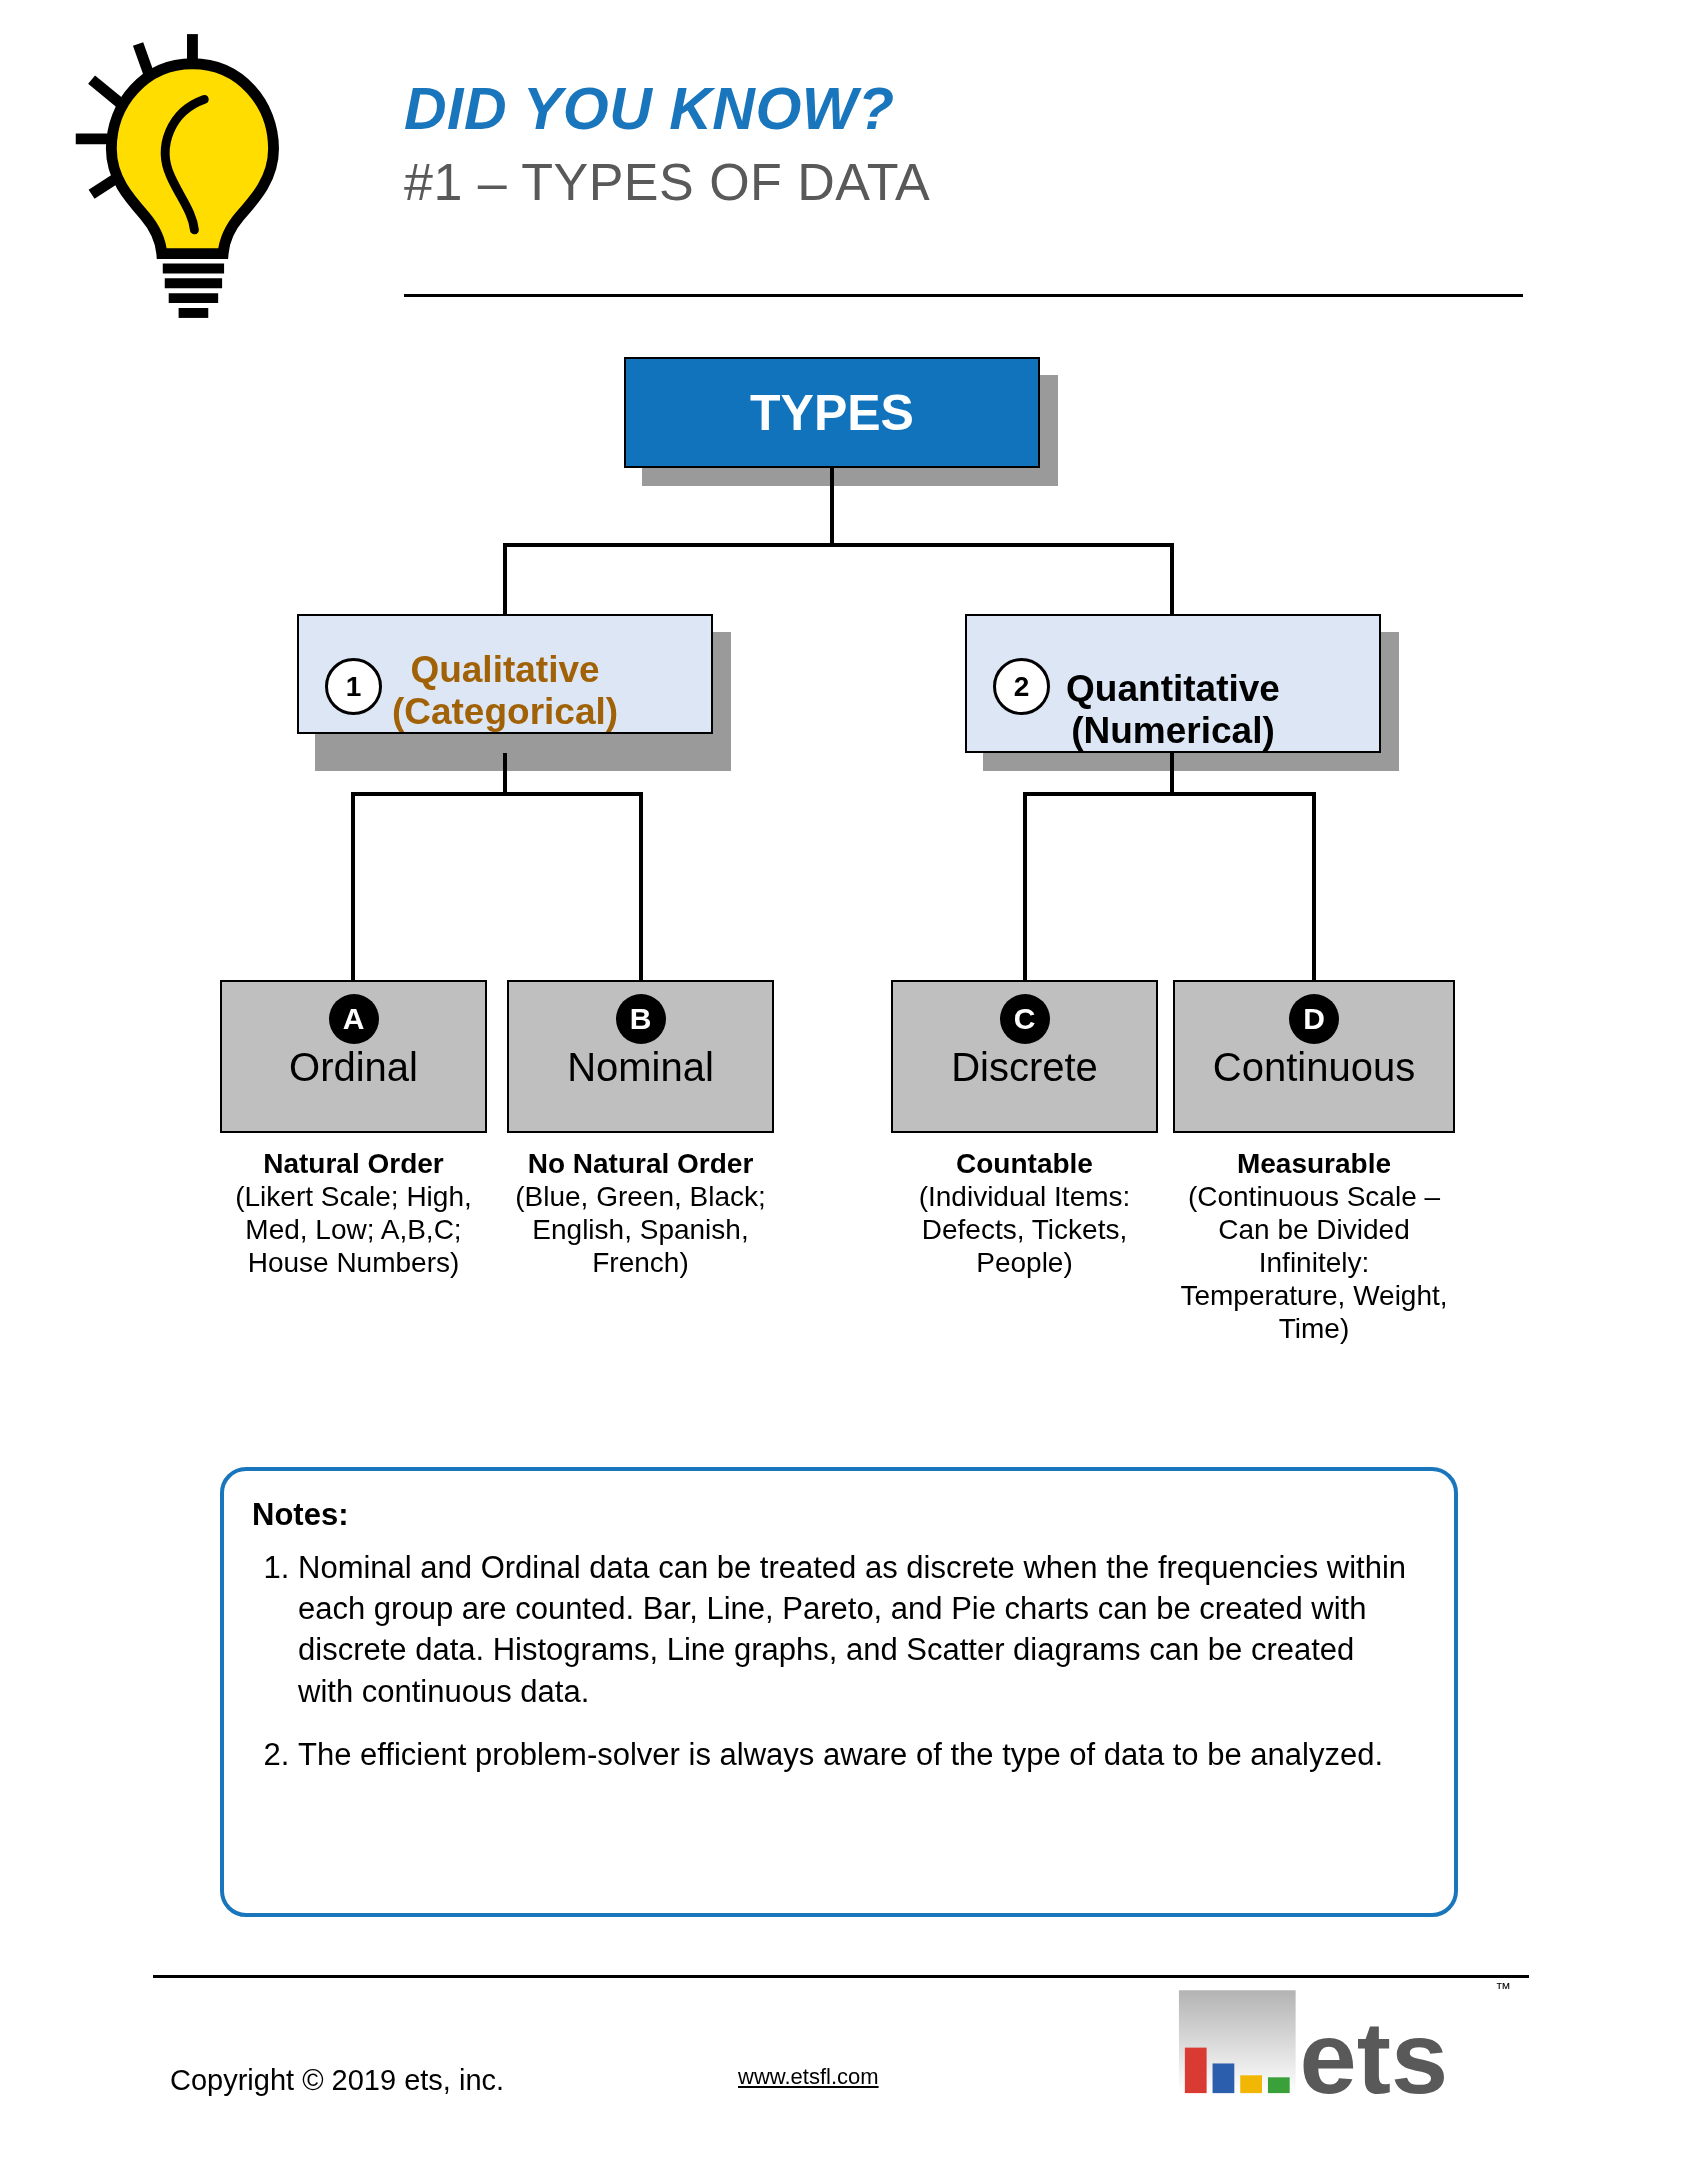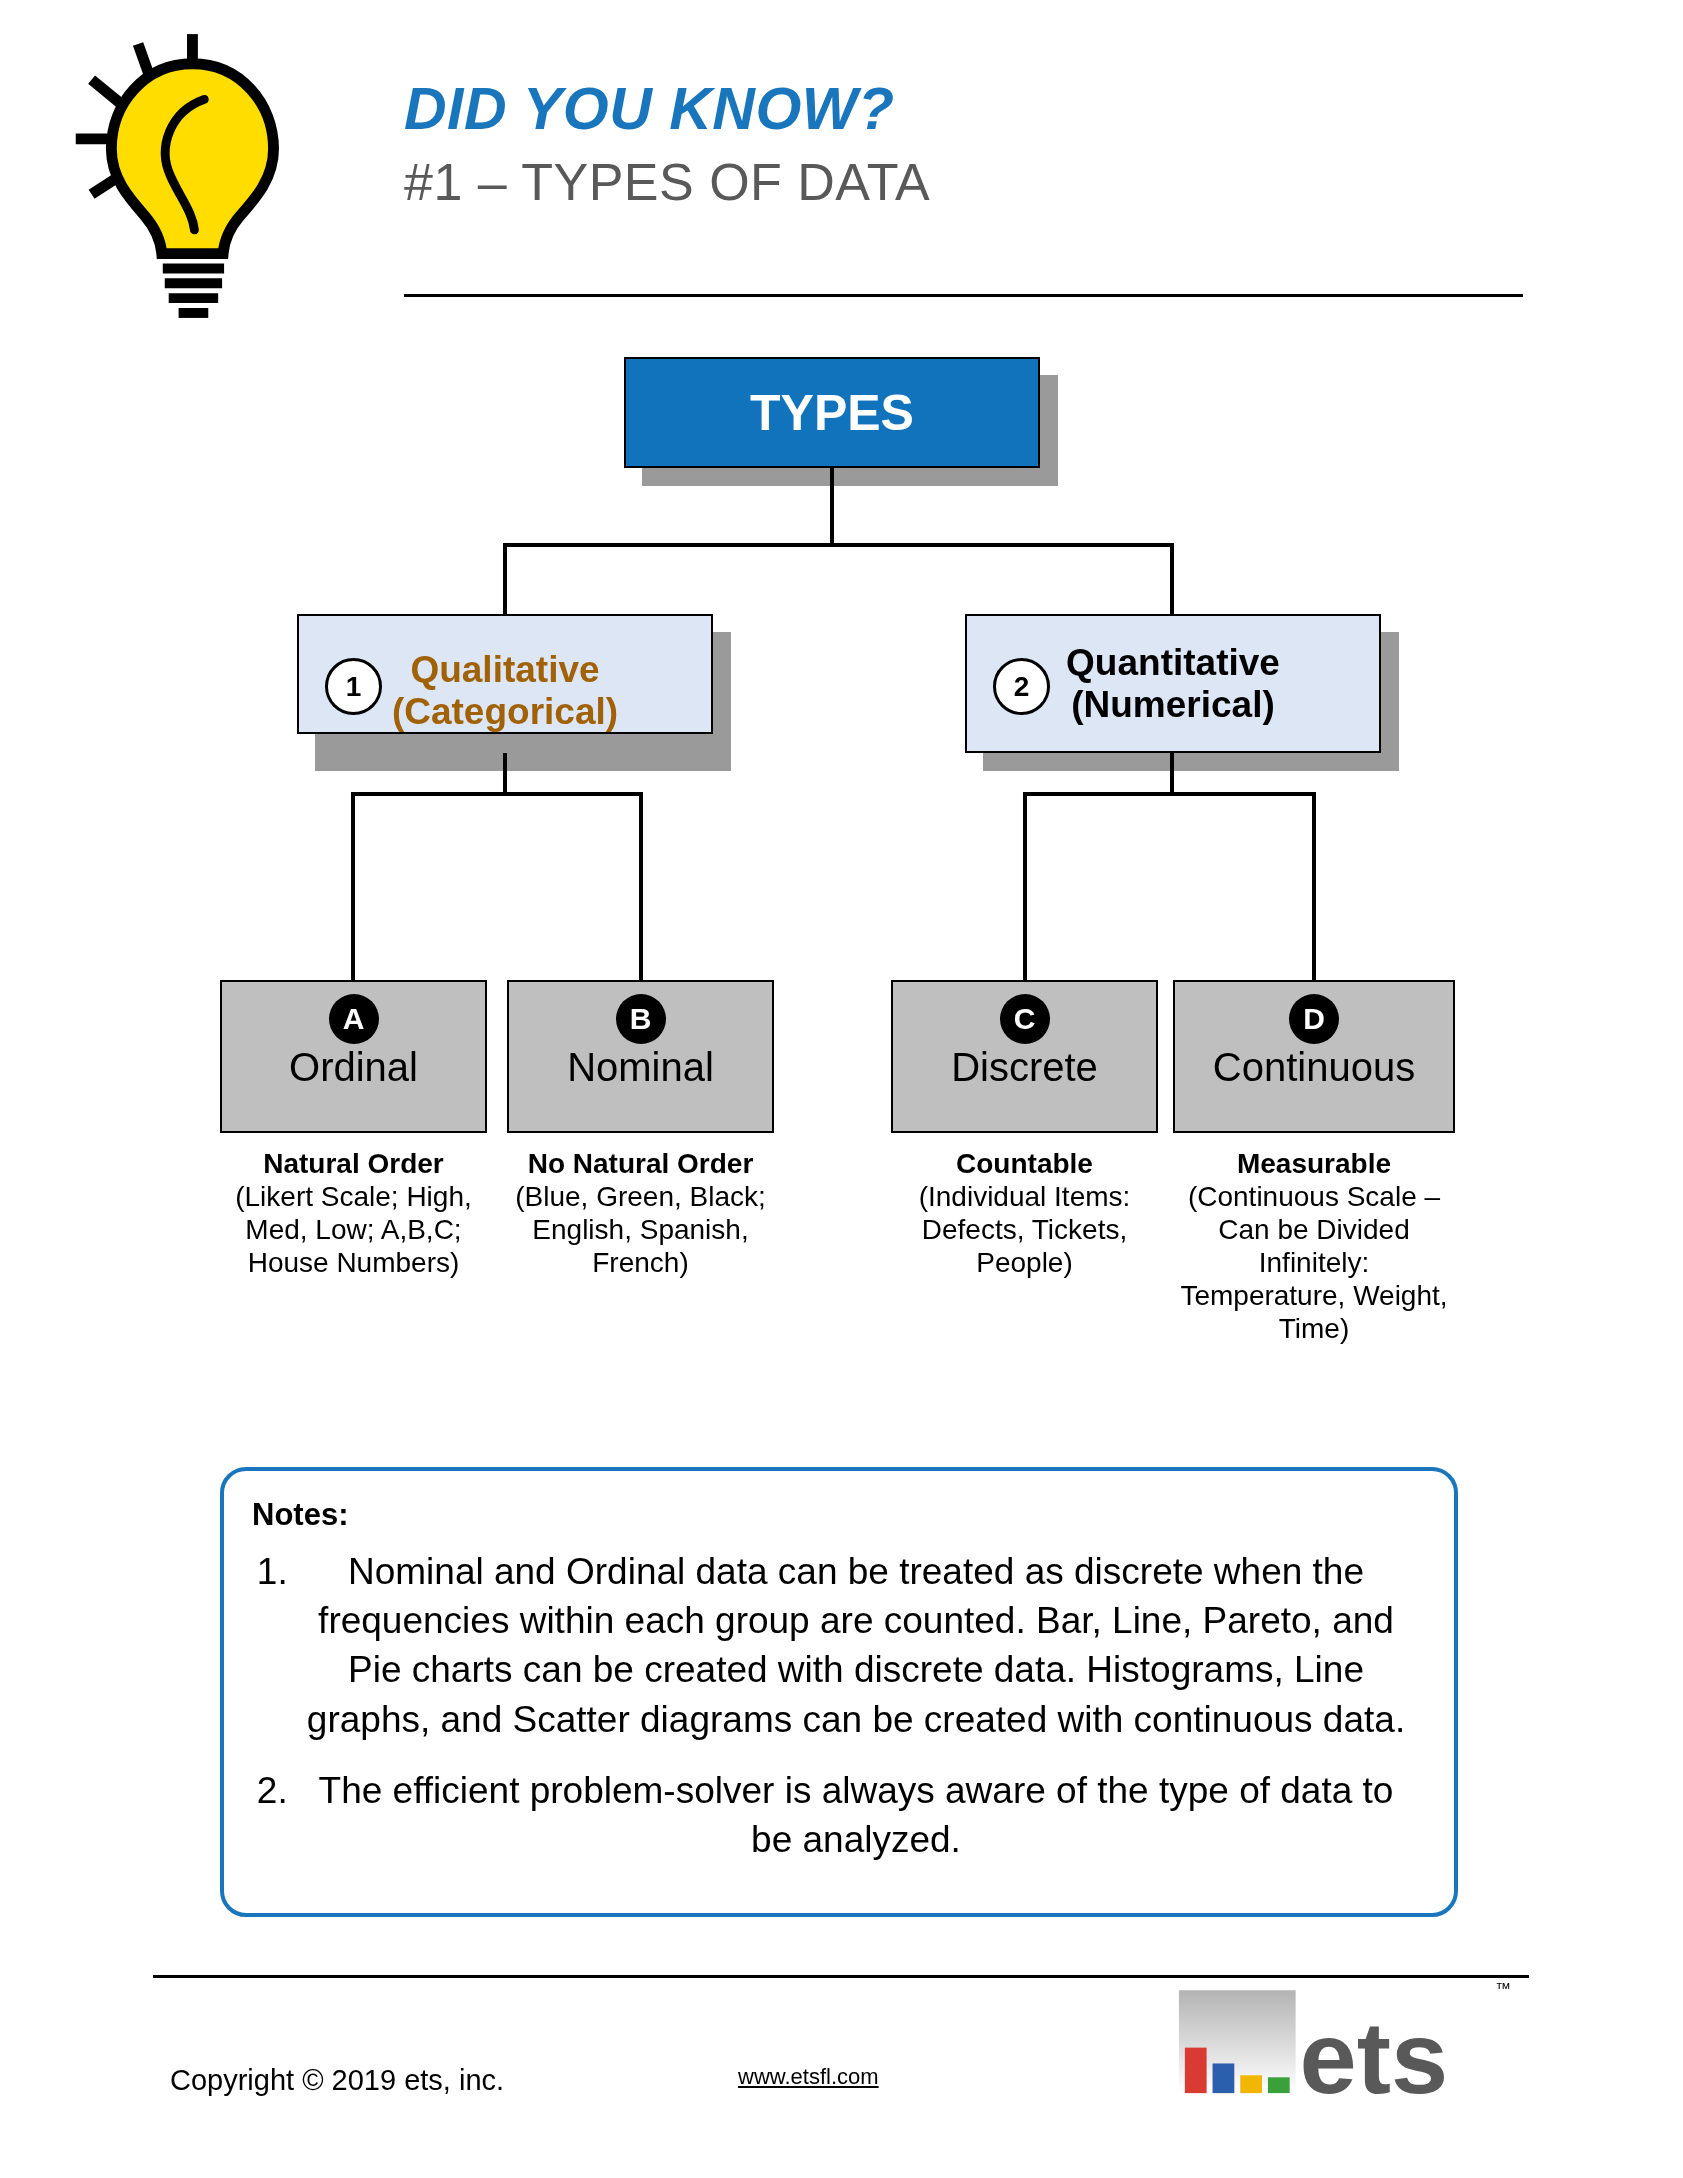--- a/index.html
+++ b/index.html
@@ -106,20 +106,21 @@
     left: 315px; top: 305px;
     width: 416px; height: 139px;
   }
   .node-quant {
     left: 965px; top: 287px;
     width: 416px; height: 139px;
     background: #dce6f5;
     color: #000000;
     font-size: 37px;
     z-index: 2;
+    align-items: flex-end;
   }
   .shadow-quant {
     left: 983px; top: 305px;
     width: 416px; height: 139px;
   }
 
   .circ-num {
     position: absolute;
     width: 51px; height: 51px;
     border: 3px solid #000000;
@@ -198,23 +199,22 @@
     padding: 26px 40px 20px 28px;
   }
   .notes-title {
     font-size: 31px;
     font-weight: bold;
     margin: 0 0 14px 0;
   }
   .notes-list {
     margin: 0;
     padding-left: 46px;
-    font-size: 37px;
+    font-size: 31px;
     line-height: 1.33;
-    text-align: center;
   }
   .notes-list li { margin-bottom: 22px; }
 
   
   .footer-rule {
     position: absolute;
     left: 153px; top: 1975px;
     width: 1376px;
     height: 3px;
     background: #000000;

